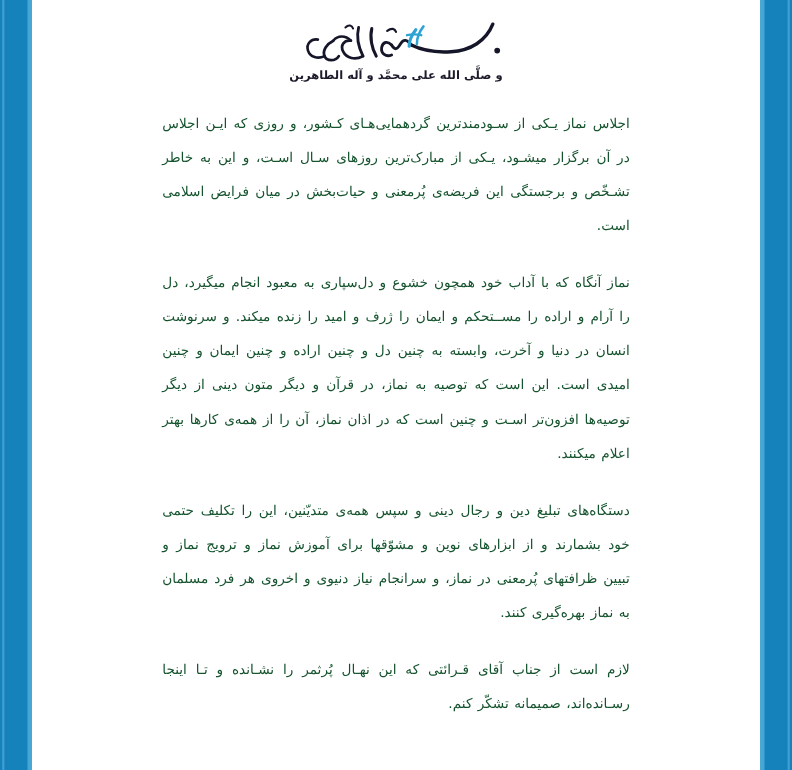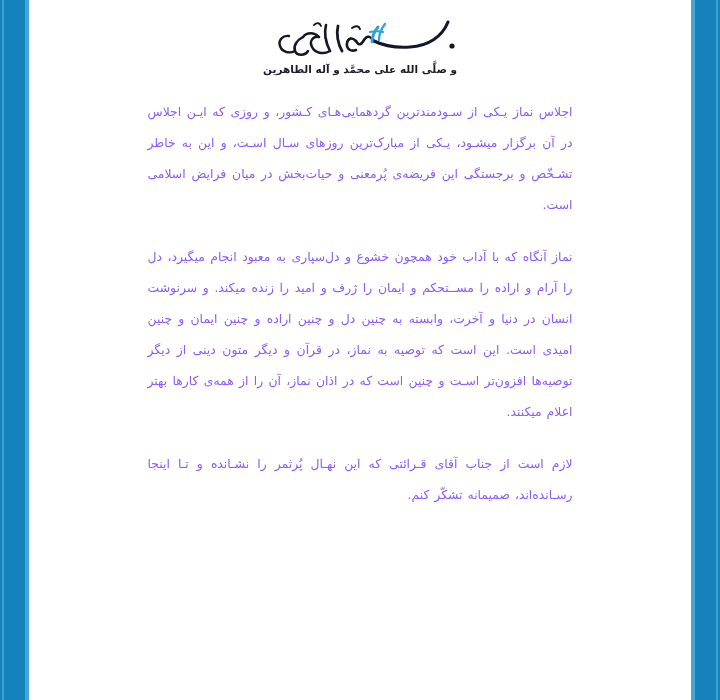--- a/index.html
+++ b/index.html
@@ -90,21 +90,21 @@
     width: 425px;
     padding-top: 21px;
     direction: rtl;
     text-align: justify;
     text-align-last: right;
   }
   .para {
     font-family: "DejaVu Sans", sans-serif;
     font-size: 12.4px;
     line-height: 31px;
-    color: #8b5cf6;
+    color: #14532d;
     margin: 0 0 21px 0;
     direction: rtl;
     text-align: justify;
     text-align-last: right;
     word-spacing: 1px;
   }
   .para:last-of-type { margin-bottom: 0; }
 </style>
 </head>
 <body style="background: rgb(255, 255, 255);">
@@ -157,17 +157,18 @@
 
         <circle cx="192" cy="36" r="2.6" fill="#16162a"></circle>
       </svg>
     </div>
 
     <div class="salawat">و صلَّی الله علی محمَّد و آله الطاهرین</div>
 
     <div class="letter-body">
       <p class="para">اجلاس نماز یـکی از سـودمندترین گردهمایی‌هـای کـشور، و روزی که ایـن اجلاس در آن برگزار میشـود، یـکی از مبارک‌ترین روزهای سـال اسـت، و این به خاطر تشـخّص و برجستگی این فریضه‌ی پُرمعنی و حیات‌بخش در میان فرایض اسلامی است.</p>
       <p class="para">نماز آنگاه که با آداب خود همچون خشوع و دل‌سپاری به معبود انجام میگیرد، دل را آرام و اراده را مســتحکم و ایمان را ژرف و امید را زنده میکند. و سرنوشت انسان در دنیا و آخرت، وابسته به چنین دل و چنین اراده و چنین ایمان و چنین امیدی است. این است که توصیه به نماز، در قرآن و دیگر متون دینی از دیگر توصیه‌ها افزون‌تر اسـت و چنین است که در اذان نماز، آن را از همه‌ی کارها بهتر اعلام میکنند.</p>
+      <p class="para">دستگاه‌های تبلیغ دین و رجال دینی و سپس همه‌ی متدیّنین، این را تکلیف حتمی خود بشمارند و از ابزارهای نوین و مشوّقها برای آموزش نماز و ترویج نماز و تبیین ظرافتهای پُرمعنی در نماز، و سرانجام نیاز دنیوی و اخروی هر فرد مسلمان به نماز بهره‌گیری کنند.</p>
       <p class="para">لازم است از جناب آقای قـرائتی که این نهـال پُرثمر را نشـانده و تـا اینجا رسـانده‌اند، صمیمانه تشکّر کنم.</p>
     </div>
 
   </div>
 </div>
 
 </body></html>

